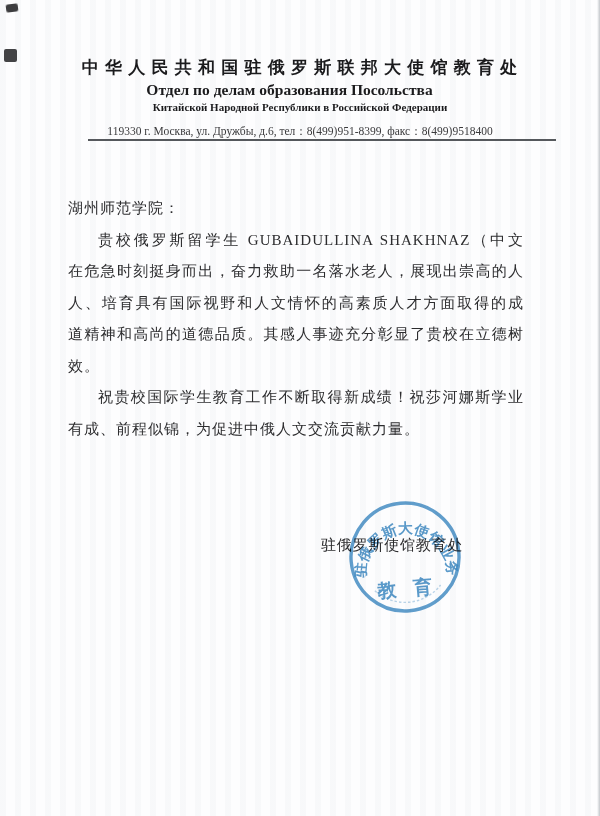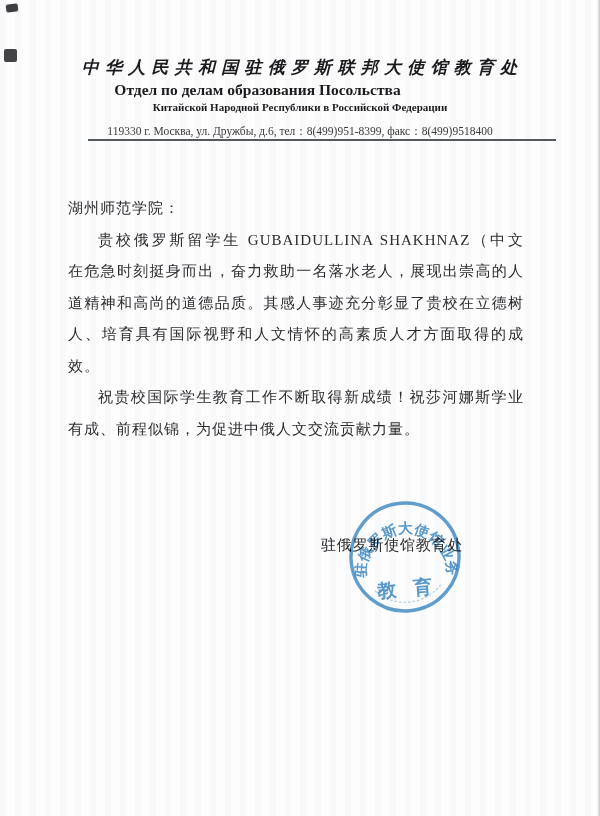--- a/index.html
+++ b/index.html
@@ -32,25 +32,25 @@
   .mark2 {
     position: absolute; left: 4px; top: 49px; width: 13px; height: 13px;
     background: #434345; border-radius: 2px; filter: blur(0.7px);
   }
 
   
   .letterhead { position: absolute; left: 0; top: 0; width: 600px; color: #1b1b1d; }
   .lh-zh {
     position: absolute; left: 0; top: 56px; width: 600px;
     text-align: center; font-weight: bold;
-    font-size: 17px; letter-spacing: 1px; white-space: nowrap; font-style: italic;
+    font-size: 17px; letter-spacing: 1px; white-space: nowrap;
   }
   .lh-ru1 {
     position: absolute; left: 0; top: 81px; width: 515px;
-    text-align: center; font-weight: bold; font-size: 15.5px;
+    text-align: center; font-weight: bold; font-size: 15.5px; padding-left: 32px;
   }
   .lh-ru2 {
     position: absolute; left: 0; top: 101px; width: 600px;
     text-align: center; font-weight: bold; font-size: 11px;
   }
   .lh-contact {
     position: absolute; left: 0; top: 124px; width: 600px;
     text-align: center; font-size: 11.5px; color: #3a3a3c;
     white-space: nowrap;
   }
@@ -101,22 +101,22 @@
     <div class="lh-ru1">Отдел по делам образования Посольства</div>
     <div class="lh-ru2">Китайской Народной Республики в Российской Федерации</div>
     <div class="lh-contact">119330 г. Москва, ул. Дружбы, д.6, тел：8(499)951-8399, факс：8(499)9518400</div>
     <div class="lh-rule"></div>
   </div>
 
   <div class="letter-body">
     <div class="bline">湖州师范学院：</div>
     <div class="bline jline indent">贵校俄罗斯留学生 GUBAIDULLINA SHAKHNAZ（中文</div>
     <div class="bline jline">在危急时刻挺身而出，奋力救助一名落水老人，展现出崇高的人</div>
+    <div class="bline jline">人、培育具有国际视野和人文情怀的高素质人才方面取得的成</div>
     <div class="bline jline">道精神和高尚的道德品质。其感人事迹充分彰显了贵校在立德树</div>
-    <div class="bline jline">人、培育具有国际视野和人文情怀的高素质人才方面取得的成</div>
     <div class="bline">效。</div>
     <div class="bline jline indent">祝贵校国际学生教育工作不断取得新成绩！祝莎河娜斯学业</div>
     <div class="bline">有成、前程似锦，为促进中俄人文交流贡献力量。</div>
   </div>
 
   <div class="sig-office">驻俄罗斯使馆教育处</div>
 
   <div class="seal">
     <svg width="150" height="150" viewBox="0 0 150 150">
       <defs>

